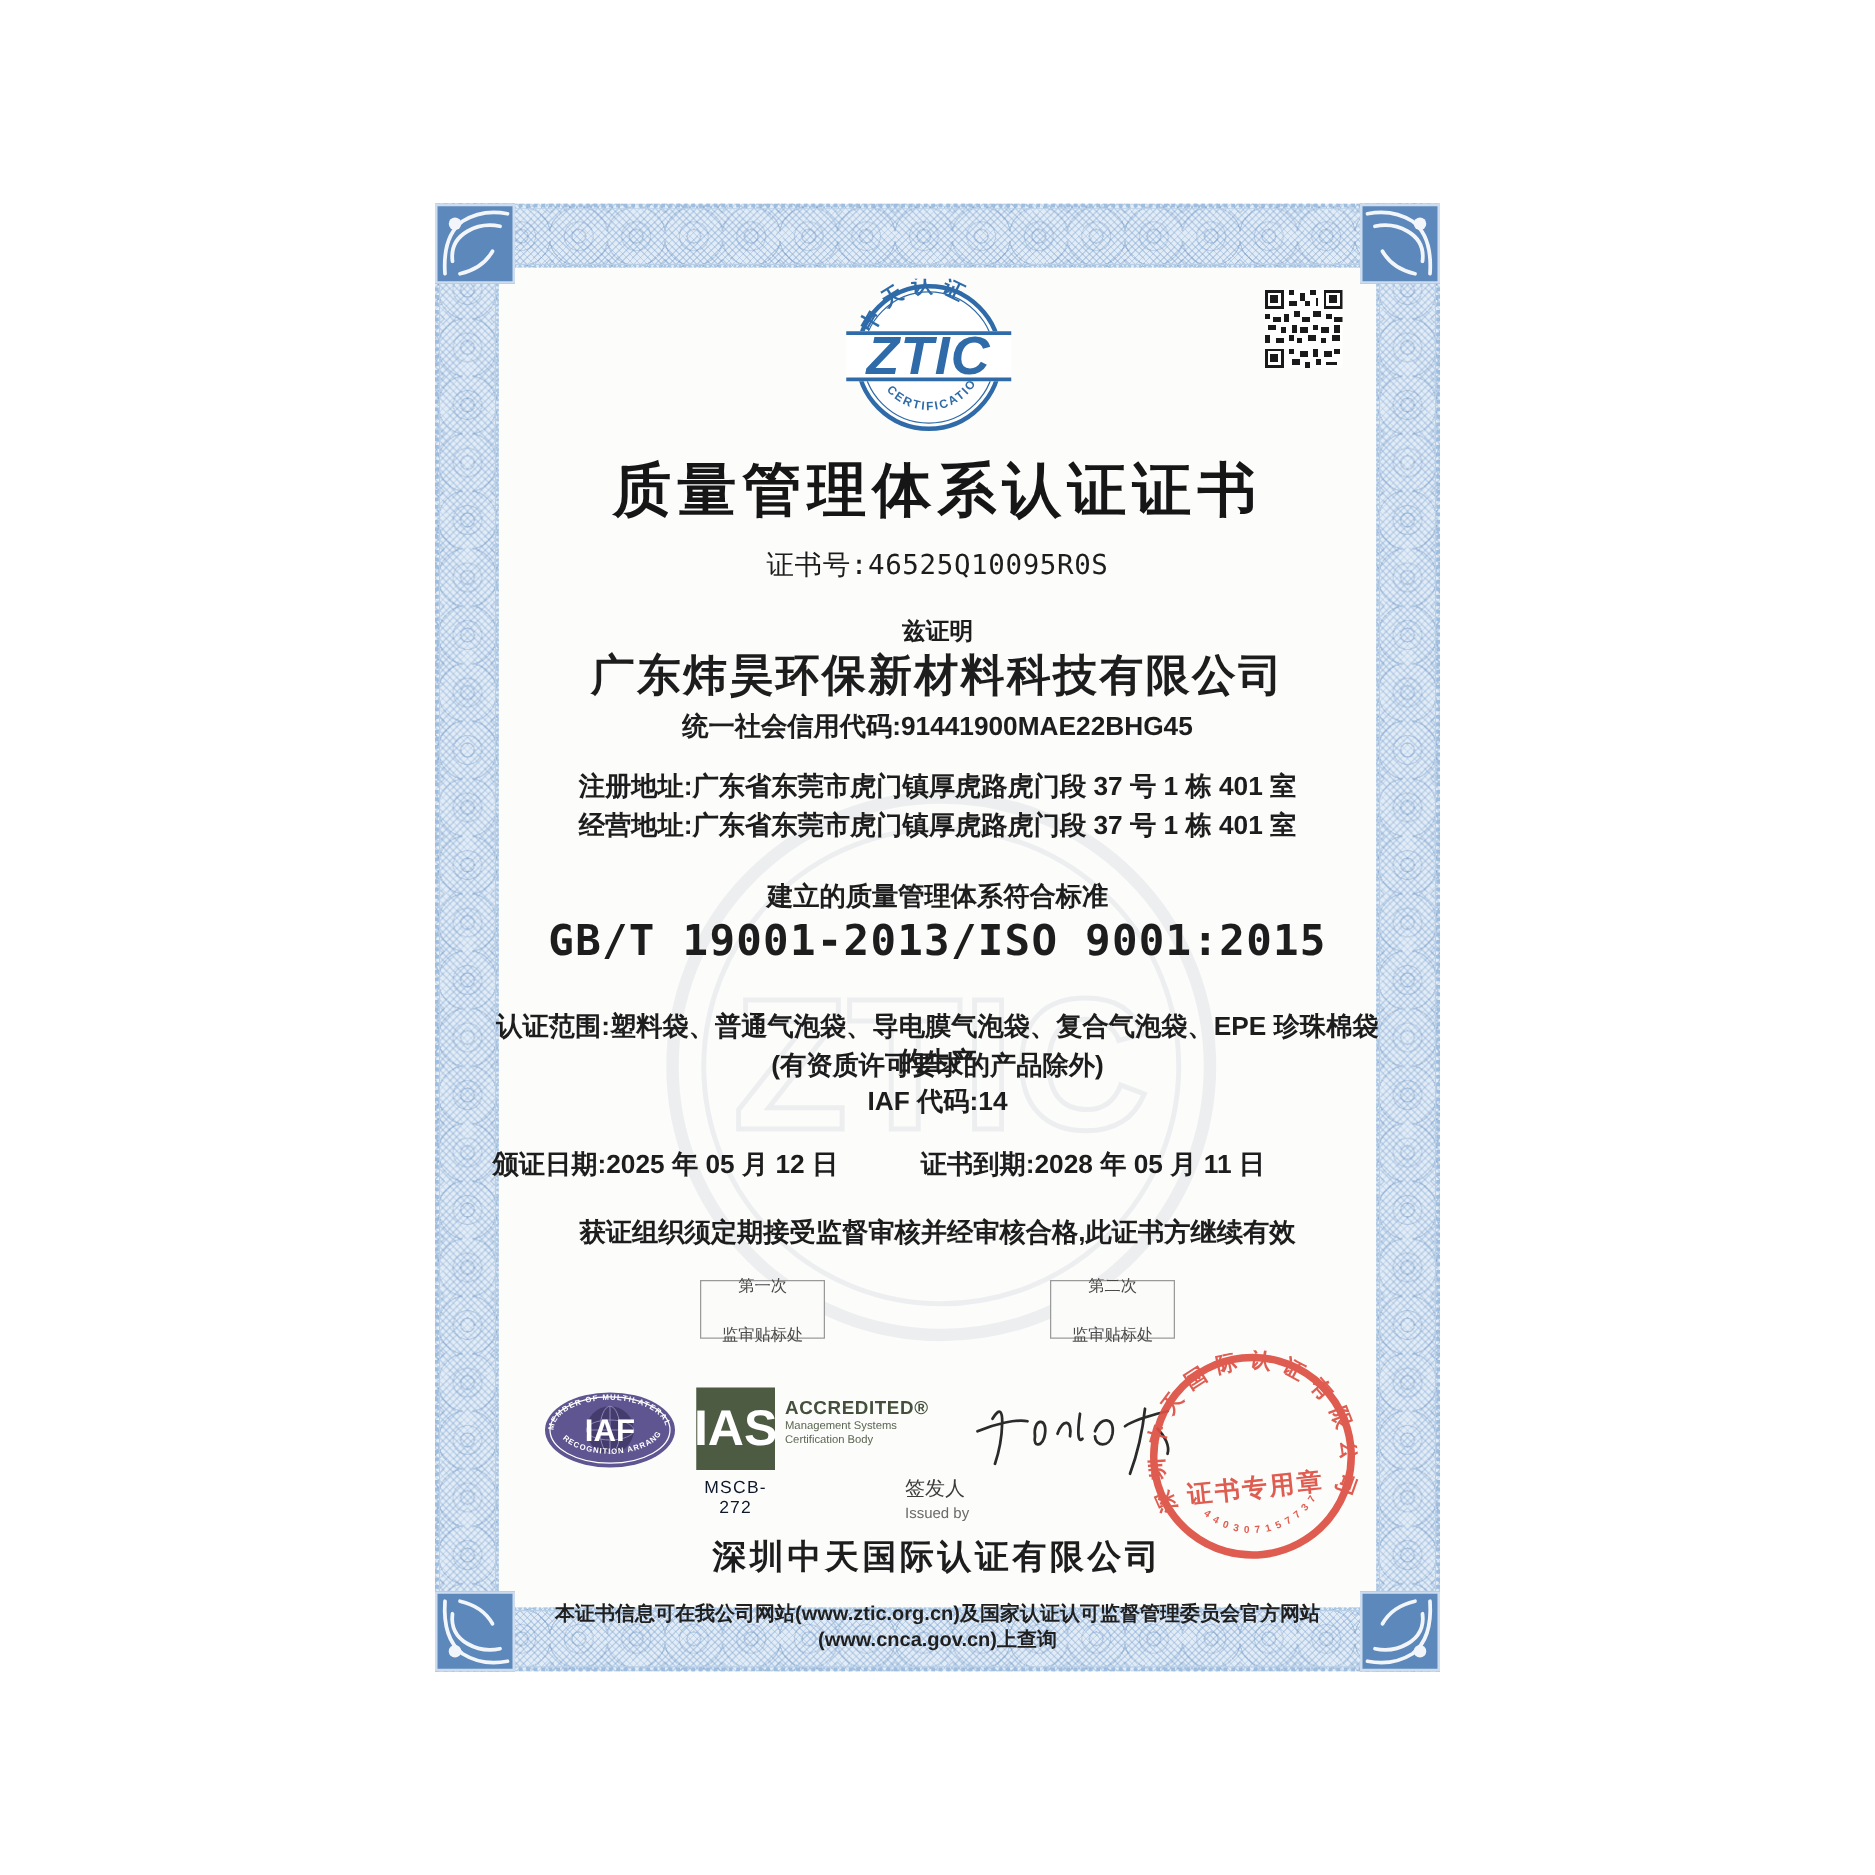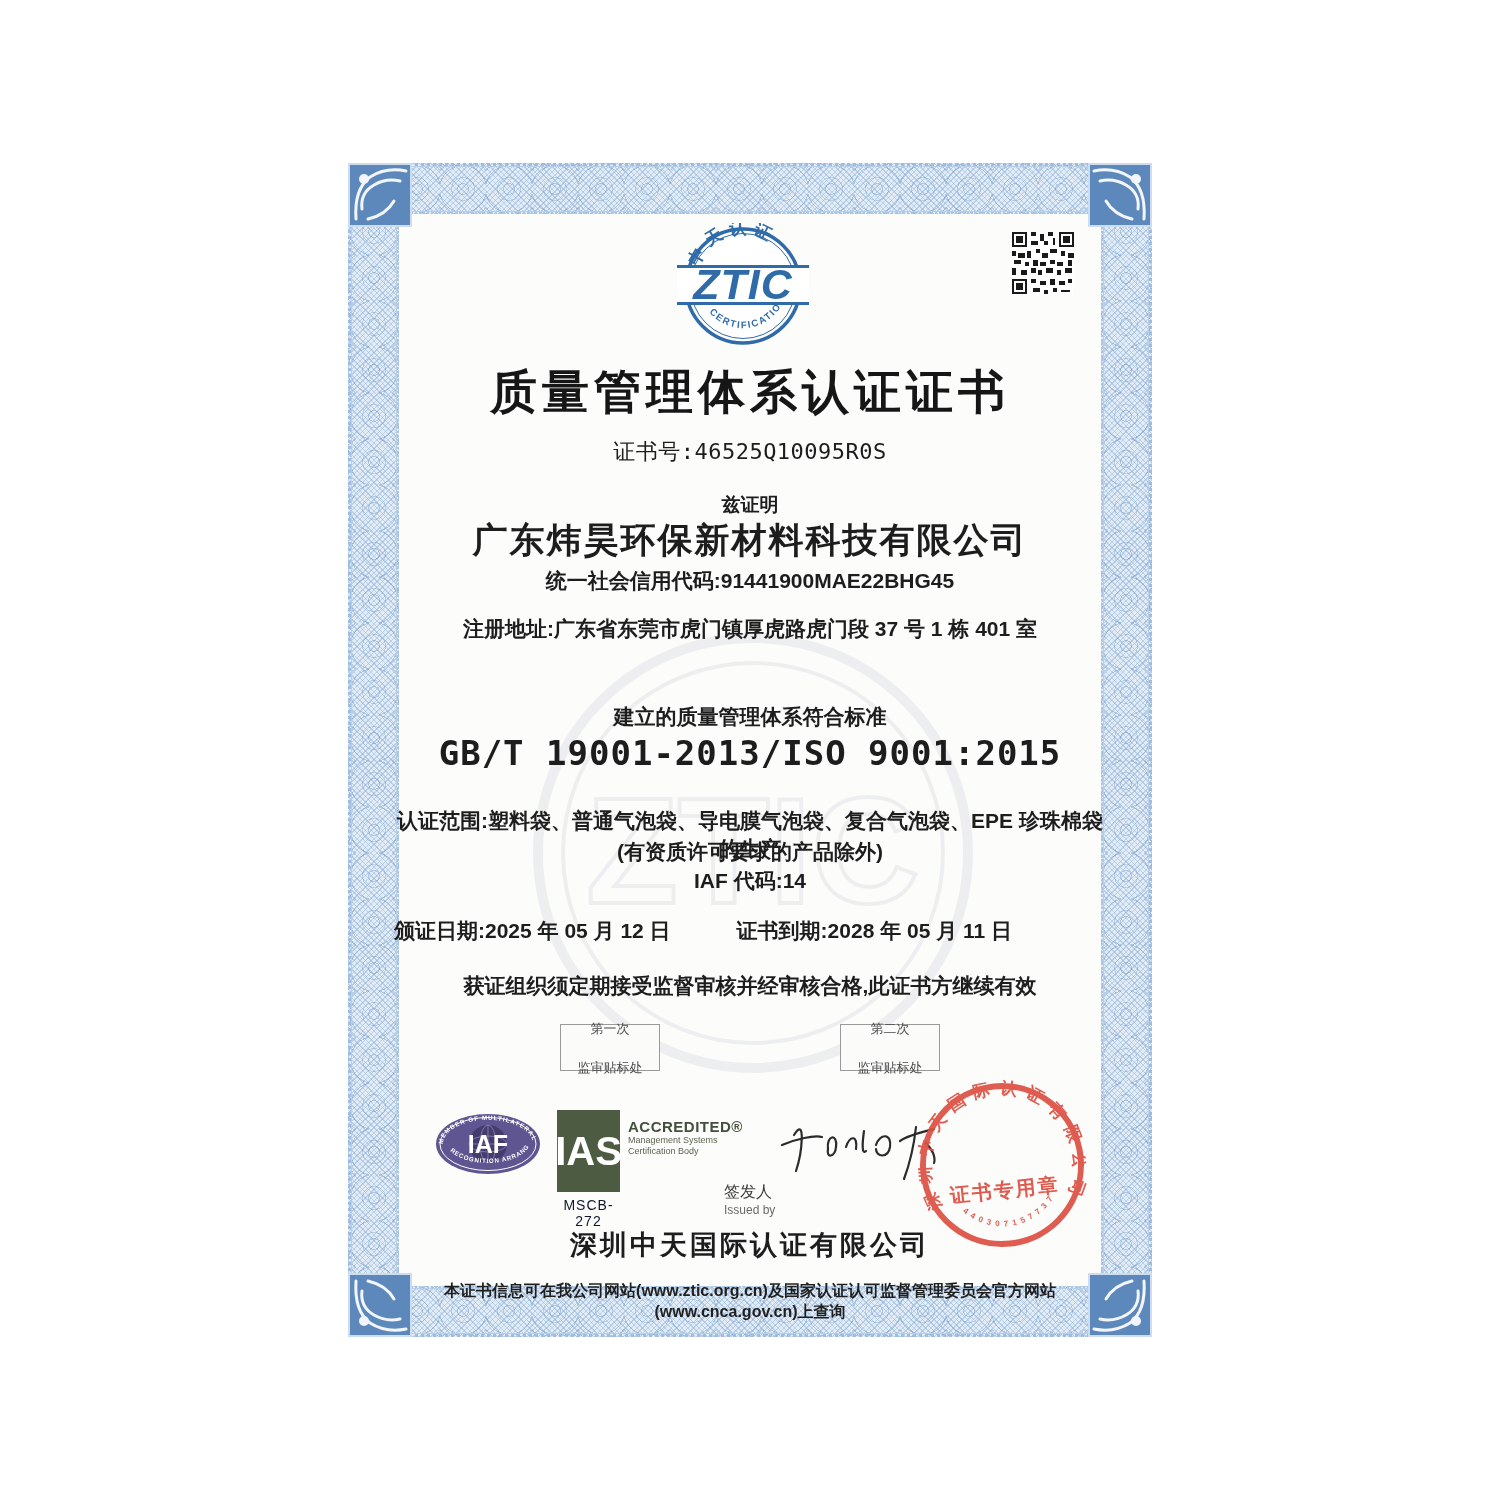--- a/index.html
+++ b/index.html
@@ -43,21 +43,21 @@
   .iafcode{top:704px;font-size:21px;font-weight:600;}
   .dates{top:754px;font-size:21px;font-weight:600;display:flex;justify-content:flex-start;gap:66px;}
   .validity{top:809px;font-size:21px;font-weight:600;}
   .stickerbox{position:absolute;width:98px;height:45px;border:1px solid #9a9a9a;background:#fbfbfa;
     display:flex;flex-direction:column;align-items:center;justify-content:center;font-size:13px;color:#4a4a4a;line-height:19px;gap:20px;}
   .box1{left:212px;top:861px;}
   .box2{left:492px;top:861px;}
   .iaf-logo{position:absolute;left:87px;top:950px;width:106px;height:62px;}
   .ias{position:absolute;left:209px;top:947px;width:160px;}
   .ias-row{display:flex;align-items:flex-start;gap:8px;}
-  .ias-sq{width:63px;height:82px;background:#4c5b42;color:#ffffff;display:flex;align-items:center;justify-content:center;
+  .ias-sq{width:63px;height:66px;background:#4c5b42;color:#ffffff;display:flex;align-items:center;justify-content:center;
     font-size:40px;font-weight:700;letter-spacing:0px;font-family:"Liberation Sans",sans-serif;}
   .ias-txt{padding-top:8px;color:#44503c;}
   .ias-acc{font-size:15px;font-weight:700;letter-spacing:.5px;}
   .ias-sub{font-size:9px;line-height:11px;color:#5a6551;}
   .ias-code{margin-top:5px;font-size:14px;color:#0f172a;text-align:center;width:63px;letter-spacing:1px;}
   .issuer{position:absolute;left:376px;top:1020px;font-size:16px;color:#3c3c3c;line-height:18px;}
   .issuer-en{font-size:12px;color:#6a6a6a;}
   .signature{position:absolute;left:428px;top:942px;width:180px;height:80px;}
   .stamp{position:absolute;left:570px;top:918px;width:168px;height:168px;transform:rotate(-6deg);opacity:.92;}
   .f-company{top:1064px;font-size:27px;font-weight:700;letter-spacing:3px;}
@@ -192,20 +192,21 @@
         <rect x="23" y="27" width="4" height="1"></rect>
     </g>
   </svg>
 
   <div class="cline title">质量管理体系认证证书</div>
   <div class="cline certno">证书号:46525Q10095R0S</div>
   <div class="cline intro">兹证明</div>
   <div class="cline company">广东炜昊环保新材料科技有限公司</div>
   <div class="cline credit">统一社会信用代码:91441900MAE22BHG45</div>
   <div class="cline addr1">注册地址:广东省东莞市虎门镇厚虎路虎门段 37 号 1 栋 401 室</div>
+  <div class="cline addr2">经营地址:广东省东莞市虎门镇厚虎路虎门段 37 号 1 栋 401 室</div>
   <div class="cline stdlabel">建立的质量管理体系符合标准</div>
   <div class="cline std">GB/T 19001-2013/ISO 9001:2015</div>
   <div class="cline scope1">认证范围:塑料袋、普通气泡袋、导电膜气泡袋、复合气泡袋、EPE 珍珠棉袋的生产</div>
   <div class="cline scope2">(有资质许可要求的产品除外)</div>
   <div class="cline iafcode">IAF 代码:14</div>
   <div class="cline dates">
     <span>颁证日期:2025 年 05 月 12 日</span>
     <span>证书到期:2028 年 05 月 11 日</span>
   </div>
   <div class="cline validity">获证组织须定期接受监督审核并经审核合格,此证书方继续有效</div>

